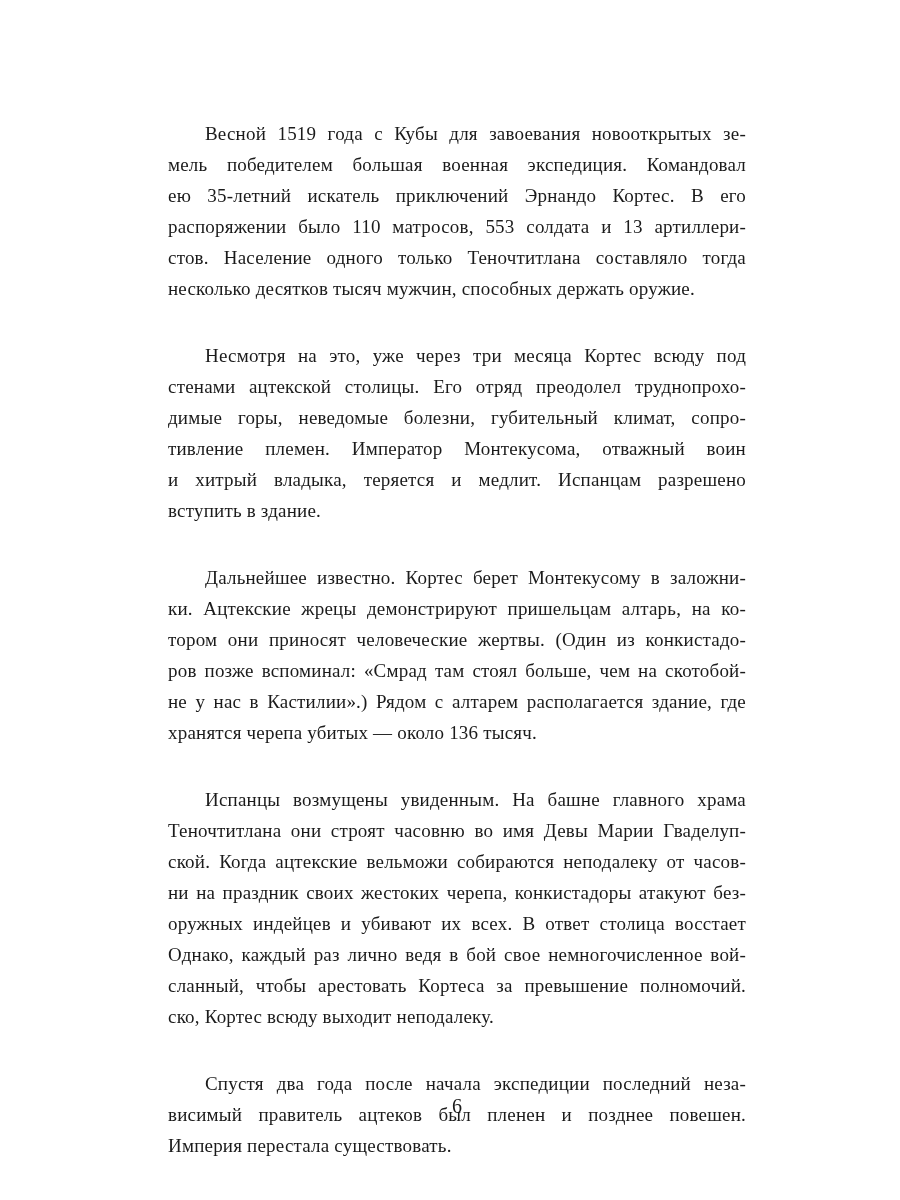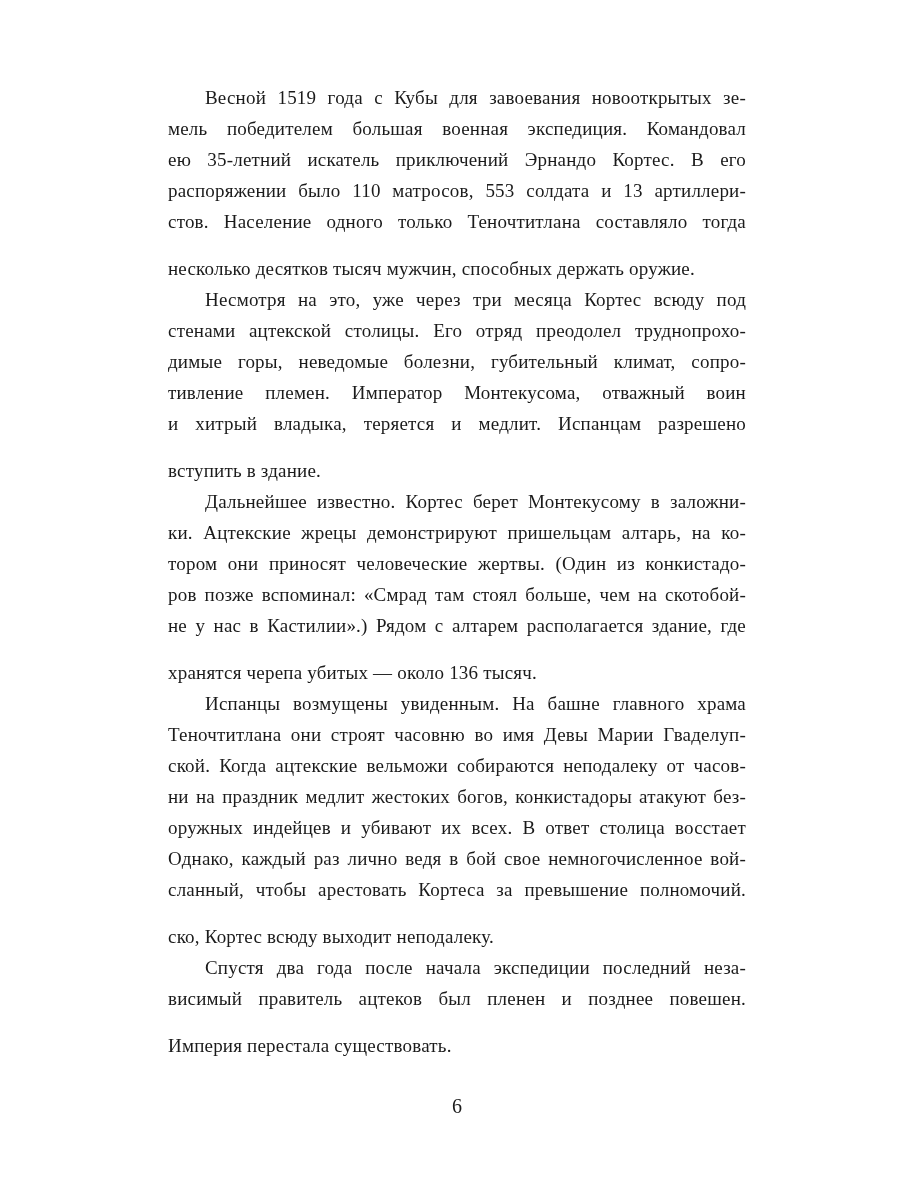--- a/index.html
+++ b/index.html
@@ -29,24 +29,24 @@
     margin: 0;
     padding: 0;
   }
   .text-line {
     text-align: justify;
     text-align-last: justify;
     white-space: normal;
   }
   .text-line.first {
     text-indent: 37px;
+    margin-top: 36px;
   }
   .text-line.last {
     text-align-last: left;
-    margin-top: 16px;
   }
   .page-number {
     position: absolute;
     left: 168px;
     width: 578px;
     top: 1092px;
     text-align: center;
     font-size: 20px;
     line-height: 28px;
   }
@@ -77,21 +77,21 @@
         <div class="text-line">ки. Ацтекские жрецы демонстрируют пришельцам алтарь, на ко-</div>
         <div class="text-line">тором они приносят человеческие жертвы. (Один из конкистадо-</div>
         <div class="text-line">ров позже вспоминал: «Смрад там стоял больше, чем на скотобой-</div>
         <div class="text-line">не у нас в Кастилии».) Рядом с алтарем располагается здание, где</div>
         <div class="text-line last">хранятся черепа убитых — около 136 тысяч.</div>
       </div>
       <div class="paragraph">
         <div class="text-line first">Испанцы возмущены увиденным. На башне главного храма</div>
         <div class="text-line">Теночтитлана они строят часовню во имя Девы Марии Гваделуп-</div>
         <div class="text-line">ской. Когда ацтекские вельможи собираются неподалеку от часов-</div>
-        <div class="text-line">ни на праздник медлит жестоких богов, конкистадоры атакуют без-</div>
+        <div class="text-line">ни на праздник своих жестоких черепа, конкистадоры атакуют без-</div>
         <div class="text-line">оружных индейцев и убивают их всех. В ответ столица восстает</div>
         <div class="text-line">Однако, каждый раз лично ведя в бой свое немногочисленное вой-</div>
         <div class="text-line">сланный, чтобы арестовать Кортеса за превышение полномочий.</div>
         <div class="text-line last">ско, Кортес всюду выходит неподалеку.</div>
       </div>
       <div class="paragraph">
         <div class="text-line first">Спустя два года после начала экспедиции последний неза-</div>
         <div class="text-line">висимый правитель ацтеков был пленен и позднее повешен.</div>
         <div class="text-line last">Империя перестала существовать.</div>
       </div>

